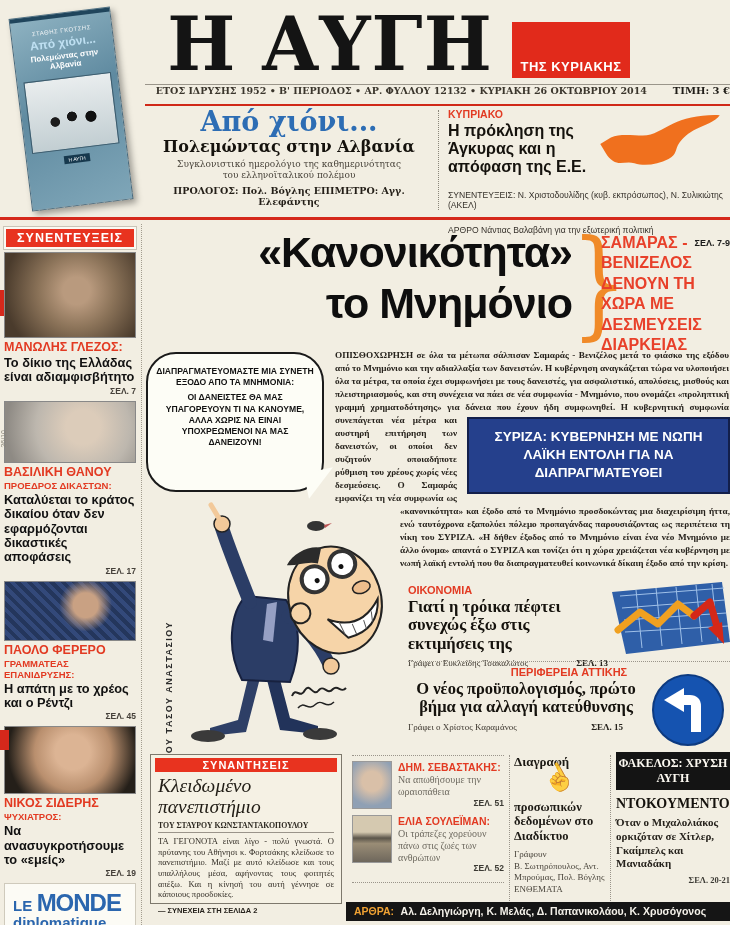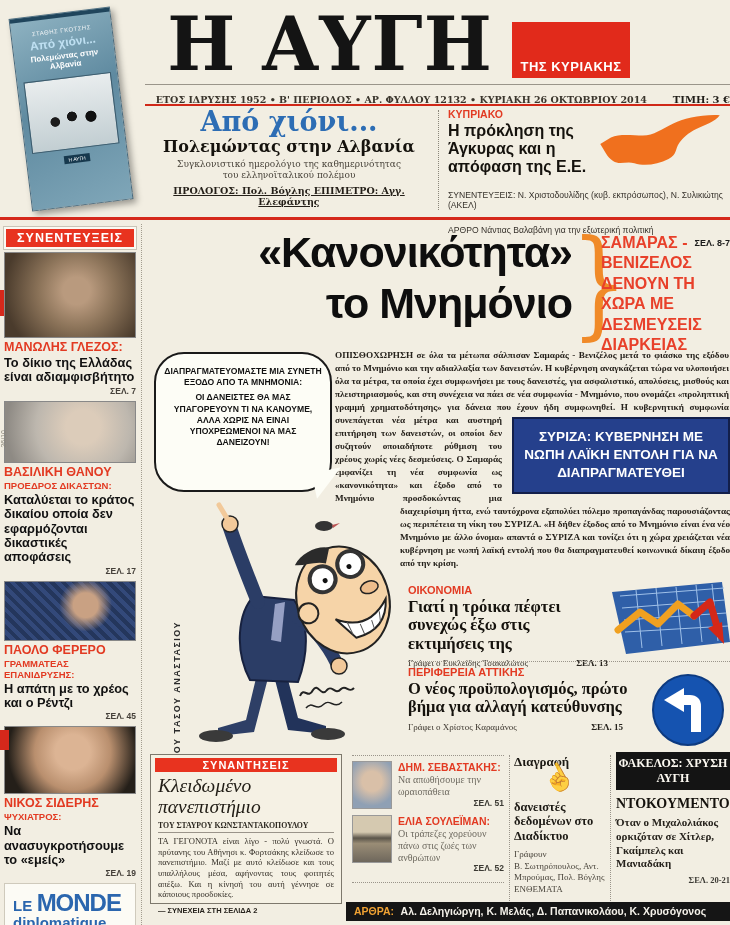--- a/index.html
+++ b/index.html
@@ -21,30 +21,30 @@
       linear-gradient(#e9edee,#c2ced2);border:1px solid #3c5a6b;}
   .book .blogo{display:inline-block;margin-top:6px;background:#17394e;color:#fff;font-size:5px;padding:1px 4px;}
   .masthead{position:absolute;left:150px;top:2px;width:360px;height:84px;
             font-family:"DejaVu Serif",serif;font-weight:bold;font-size:72px;line-height:84px;
             letter-spacing:1px;color:#141414;text-align:center;transform:scaleY(1.04);}
   .edition{position:absolute;left:512px;top:22px;width:118px;height:56px;background:#e12a1b;
            color:#fff;font-weight:bold;font-size:13px;display:flex;align-items:flex-end;justify-content:center;
            padding-bottom:4px;box-sizing:border-box;letter-spacing:.5px;}
   .dateline{position:absolute;left:145px;top:84px;width:585px;height:20px;border-top:1px solid #9a958a;
             font-family:"DejaVu Serif",serif;font-size:9.5px;font-weight:bold;color:#3a352c;
-            display:flex;align-items:flex-end;gap:15px;}
+            display:flex;align-items:flex-start;gap:15px;}
   .dateline .dtext{flex:1;text-align:center;}
   .dateline .price{font-size:10px;color:#201d18;}
   .rule-red1{position:absolute;left:145px;top:104px;width:585px;height:2px;background:#d02818;}
   .promo-left{position:absolute;left:148px;top:108px;width:282px;height:106px;text-align:center;}
   .promo-left .kick{font-size:10.5px;font-weight:bold;color:#15120d;}
   .promo-left .t{font-family:"DejaVu Serif",serif;font-weight:bold;font-size:27px;color:#2d6db4;line-height:1.05;}
   .promo-left .s{font-family:"DejaVu Serif",serif;font-weight:bold;font-size:16px;color:#15120d;margin-top:1px;}
   .promo-left .tag{font-family:"DejaVu Serif",serif;font-size:9px;color:#4a453c;margin-top:3px;line-height:1.2;}
-  .promo-left .cred{font-family:"DejaVu Serif",serif;font-size:9.5px;font-weight:bold;color:#241f18;margin-top:4px;text-decoration:underline;}
+  .promo-left .cred{font-family:"DejaVu Serif",serif;font-size:9.5px;font-weight:bold;color:#241f18;margin-top:4px;}
   .vdot-promo{position:absolute;left:438px;top:110px;height:100px;border-left:1px dotted #8b867a;}
   .promo-right{position:absolute;left:448px;top:108px;width:282px;height:106px;}
   .promo-right .kick{font-size:10.5px;font-weight:bold;color:#e23a22;}
   .promo-right .t{font-size:16px;font-weight:bold;color:#15120d;line-height:1.12;width:160px;margin-top:2px;}
   .promo-right .small{font-size:8.6px;color:#35302a;margin-top:14px;line-height:1.25;}
   .promo-right .pg{font-size:9px;font-weight:bold;text-align:right;margin-top:2px;}
   .cyprus{position:absolute;right:0;top:4px;width:140px;height:64px;}
   .rule-red2{position:absolute;left:0;top:217px;width:730px;height:3px;background:#d5281b;}
   
   .sidebar{position:absolute;left:0;top:224px;width:142px;height:701px;box-sizing:border-box;
@@ -71,39 +71,39 @@
   .brace{position:absolute;left:566px;top:224px;width:40px;height:124px;color:#f08a28;
          font-family:"DejaVu Serif",serif;font-size:118px;line-height:118px;transform:scaleX(.75);}
   .deck{position:absolute;left:601px;top:233px;width:127px;color:#e8402a;font-weight:bold;
         font-size:16px;line-height:1.28;}
   .article{position:absolute;left:148px;top:349px;width:582px;height:240px;overflow:hidden;
            font-family:"Liberation Serif",serif;font-weight:bold;font-size:9.2px;line-height:13px;
            text-align:justify;color:#26221c;}
   .float-bubble{float:left;width:187px;height:158px;}
   .float-head{float:left;clear:left;width:252px;height:80px;}
   .spacer-r{float:right;width:1px;height:68px;}
-  .syriza{float:right;clear:right;width:218px;margin:0 0 2px 10px;background:#25408c;border:2px solid #131f4a;
+  .syriza{float:right;clear:right;width:263px;margin:0 0 2px 10px;background:#25408c;border:2px solid #131f4a;
           color:#fff;font-family:"Liberation Sans",sans-serif;font-weight:bold;font-size:13.5px;line-height:1.35;
           text-align:center;padding:9px 6px;box-sizing:border-box;}
   
-  .cartoon{position:absolute;left:152px;top:352px;width:252px;height:408px;pointer-events:none;}
+  .cartoon{position:absolute;left:144px;top:352px;width:252px;height:408px;pointer-events:none;}
   .bubble{position:absolute;left:2px;top:0;width:178px;min-height:140px;background:#fdfdf6;
           border:2px solid #1a1a1a;border-radius:30px;padding:12px 7px 10px;box-sizing:border-box;
           font-size:8.6px;font-weight:bold;line-height:1.3;text-align:center;color:#111;}
   .bubble:after{content:"";position:absolute;right:-14px;bottom:-6px;width:0;height:0;
           border-left:30px solid #fdfdf6;border-bottom:26px solid transparent;transform:rotate(-12deg);}
   .bubble .b2{margin-top:4px;}
   .cartoon-credit{position:absolute;left:20px;top:252px;height:156px;writing-mode:vertical-rl;
           transform:rotate(180deg);font-size:9px;font-weight:bold;letter-spacing:1.5px;color:#2b2b2b;}
   .fig{position:absolute;left:6px;top:148px;}
   .sig{position:absolute;left:146px;top:330px;}
   
   .teaser{position:absolute;left:408px;width:322px;}
   .t-econ{top:584px;height:74px;}
-  .t-att{top:666px;height:88px;}
+  .t-att{top:666px;height:88px;text-align:center;}
   .t-label{color:#e23a22;font-weight:bold;font-size:11px;}
   .t-title{font-family:"Liberation Serif",serif;font-weight:bold;font-size:16.5px;line-height:1.12;
            color:#15120d;margin-top:2px;}
   .t-econ .t-title{width:200px;}
   .t-att .t-title{width:236px;}
   .t-by{display:flex;justify-content:space-between;width:200px;font-family:"Liberation Serif",serif;
         font-size:9px;color:#3c362e;margin-top:5px;}
   .t-att .t-by{width:215px;}
   .t-by .pg{font-weight:bold;color:#26221c;}
   .chart-g{position:absolute;right:0;top:-2px;}
@@ -193,36 +193,36 @@
   </div>
   <div class="vdot-promo"></div>
   <div class="promo-right">
     <svg class="cyprus" viewBox="0 0 120 60" width="140" height="64">
       <path d="M4,30 L14,24 C22,20 34,22 44,22 C54,22 62,16 72,11 C82,6 100,2 116,3 C112,9 102,12 94,16 C86,20 82,24 78,29 C74,35 76,40 68,44 C58,49 46,51 36,48 C28,46 22,50 16,46 C10,42 8,36 4,30 Z" fill="#f0701e"></path>
     </svg>
     <div class="kick">ΚΥΠΡΙΑΚΟ</div>
     <div class="t">Η πρόκληση της Άγκυρας και η απόφαση της Ε.Ε.</div>
     <div class="small">ΣΥΝΕΝΤΕΥΞΕΙΣ: Ν. Χριστοδουλίδης (κυβ. εκπρόσωπος), Ν. Συλικιώτης (ΑΚΕΛ)</div>
     <div class="small">ΑΡΘΡΟ Νάντιας Βαλαβάνη για την εξωτερική πολιτική</div>
-    <div class="pg">ΣΕΛ. 8-7</div>
+    <div class="pg">ΣΕΛ. 7-9</div>
   </div>
   <div class="rule-red2"></div>
 
   <div class="sidebar">
     <div class="sb-head">ΣΥΝΕΝΤΕΥΞΕΙΣ</div>
 
     <div class="sb-photo ph-glezos"></div>
     <div class="sb-name">ΜΑΝΩΛΗΣ ΓΛΕΖΟΣ:</div>
     <div class="sb-title">Το δίκιο της Ελλάδας είναι αδιαμφισβήτητο</div>
     <div class="sb-page">ΣΕΛ. 7</div>
 
     <div class="sb-photo ph-thanou"></div>
     <div class="sb-name">ΒΑΣΙΛΙΚΗ ΘΑΝΟΥ</div>
     <div class="sb-role">ΠΡΟΕΔΡΟΣ ΔΙΚΑΣΤΩΝ:</div>
-    <div class="sb-title">Καταλύεται το κράτος δικαίου οποία δεν εφαρμόζονται δικαστικές αποφάσεις</div>
+    <div class="sb-title">Καταλύεται το κράτος δικαίου όταν δεν εφαρμόζονται δικαστικές αποφάσεις</div>
     <div class="sb-page">ΣΕΛ. 17</div>
 
     <div class="sb-photo ph-ferrero"></div>
     <div class="sb-name">ΠΑΟΛΟ ΦΕΡΕΡΟ</div>
     <div class="sb-role">ΓΡΑΜΜΑΤΕΑΣ ΕΠΑΝΙΔΡΥΣΗΣ:</div>
     <div class="sb-title">Η απάτη με το χρέος και ο Ρέντζι</div>
     <div class="sb-page">ΣΕΛ. 45</div>
 
     <div class="sb-photo ph-sideris"></div>
     <div class="sb-name">ΝΙΚΟΣ ΣΙΔΕΡΗΣ</div>
@@ -356,21 +356,21 @@
       <div class="p-page">ΣΕΛ. 52</div>
     </div>
   </div>
 
   <div class="vdot-b1"></div>
   <div class="vdot-b2"></div>
 
   <div class="internet">
     <div class="i-title">Διαγραφή</div>
     <div class="hand">☝</div>
-    <div class="i-title2">δανειστές δεδομένων στο Διαδίκτυο</div>
+    <div class="i-title2">προσωπικών δεδομένων στο Διαδίκτυο</div>
     <div class="i-by">
       <span>Γράφουν</span><br>
       <span>Β. Σωτηρόπουλος, Αντ. Μπρούμας, Πολ. Βόγλης</span><br>
       <span>ΕΝΘΕΜΑΤΑ</span>
     </div>
   </div>
 
   <div class="dossier">
     <div class="d-head">ΦΑΚΕΛΟΣ: ΧΡΥΣΗ ΑΥΓΗ</div>
     <div class="d-doc">ΝΤΟΚΟΥΜΕΝΤΟ:</div>

